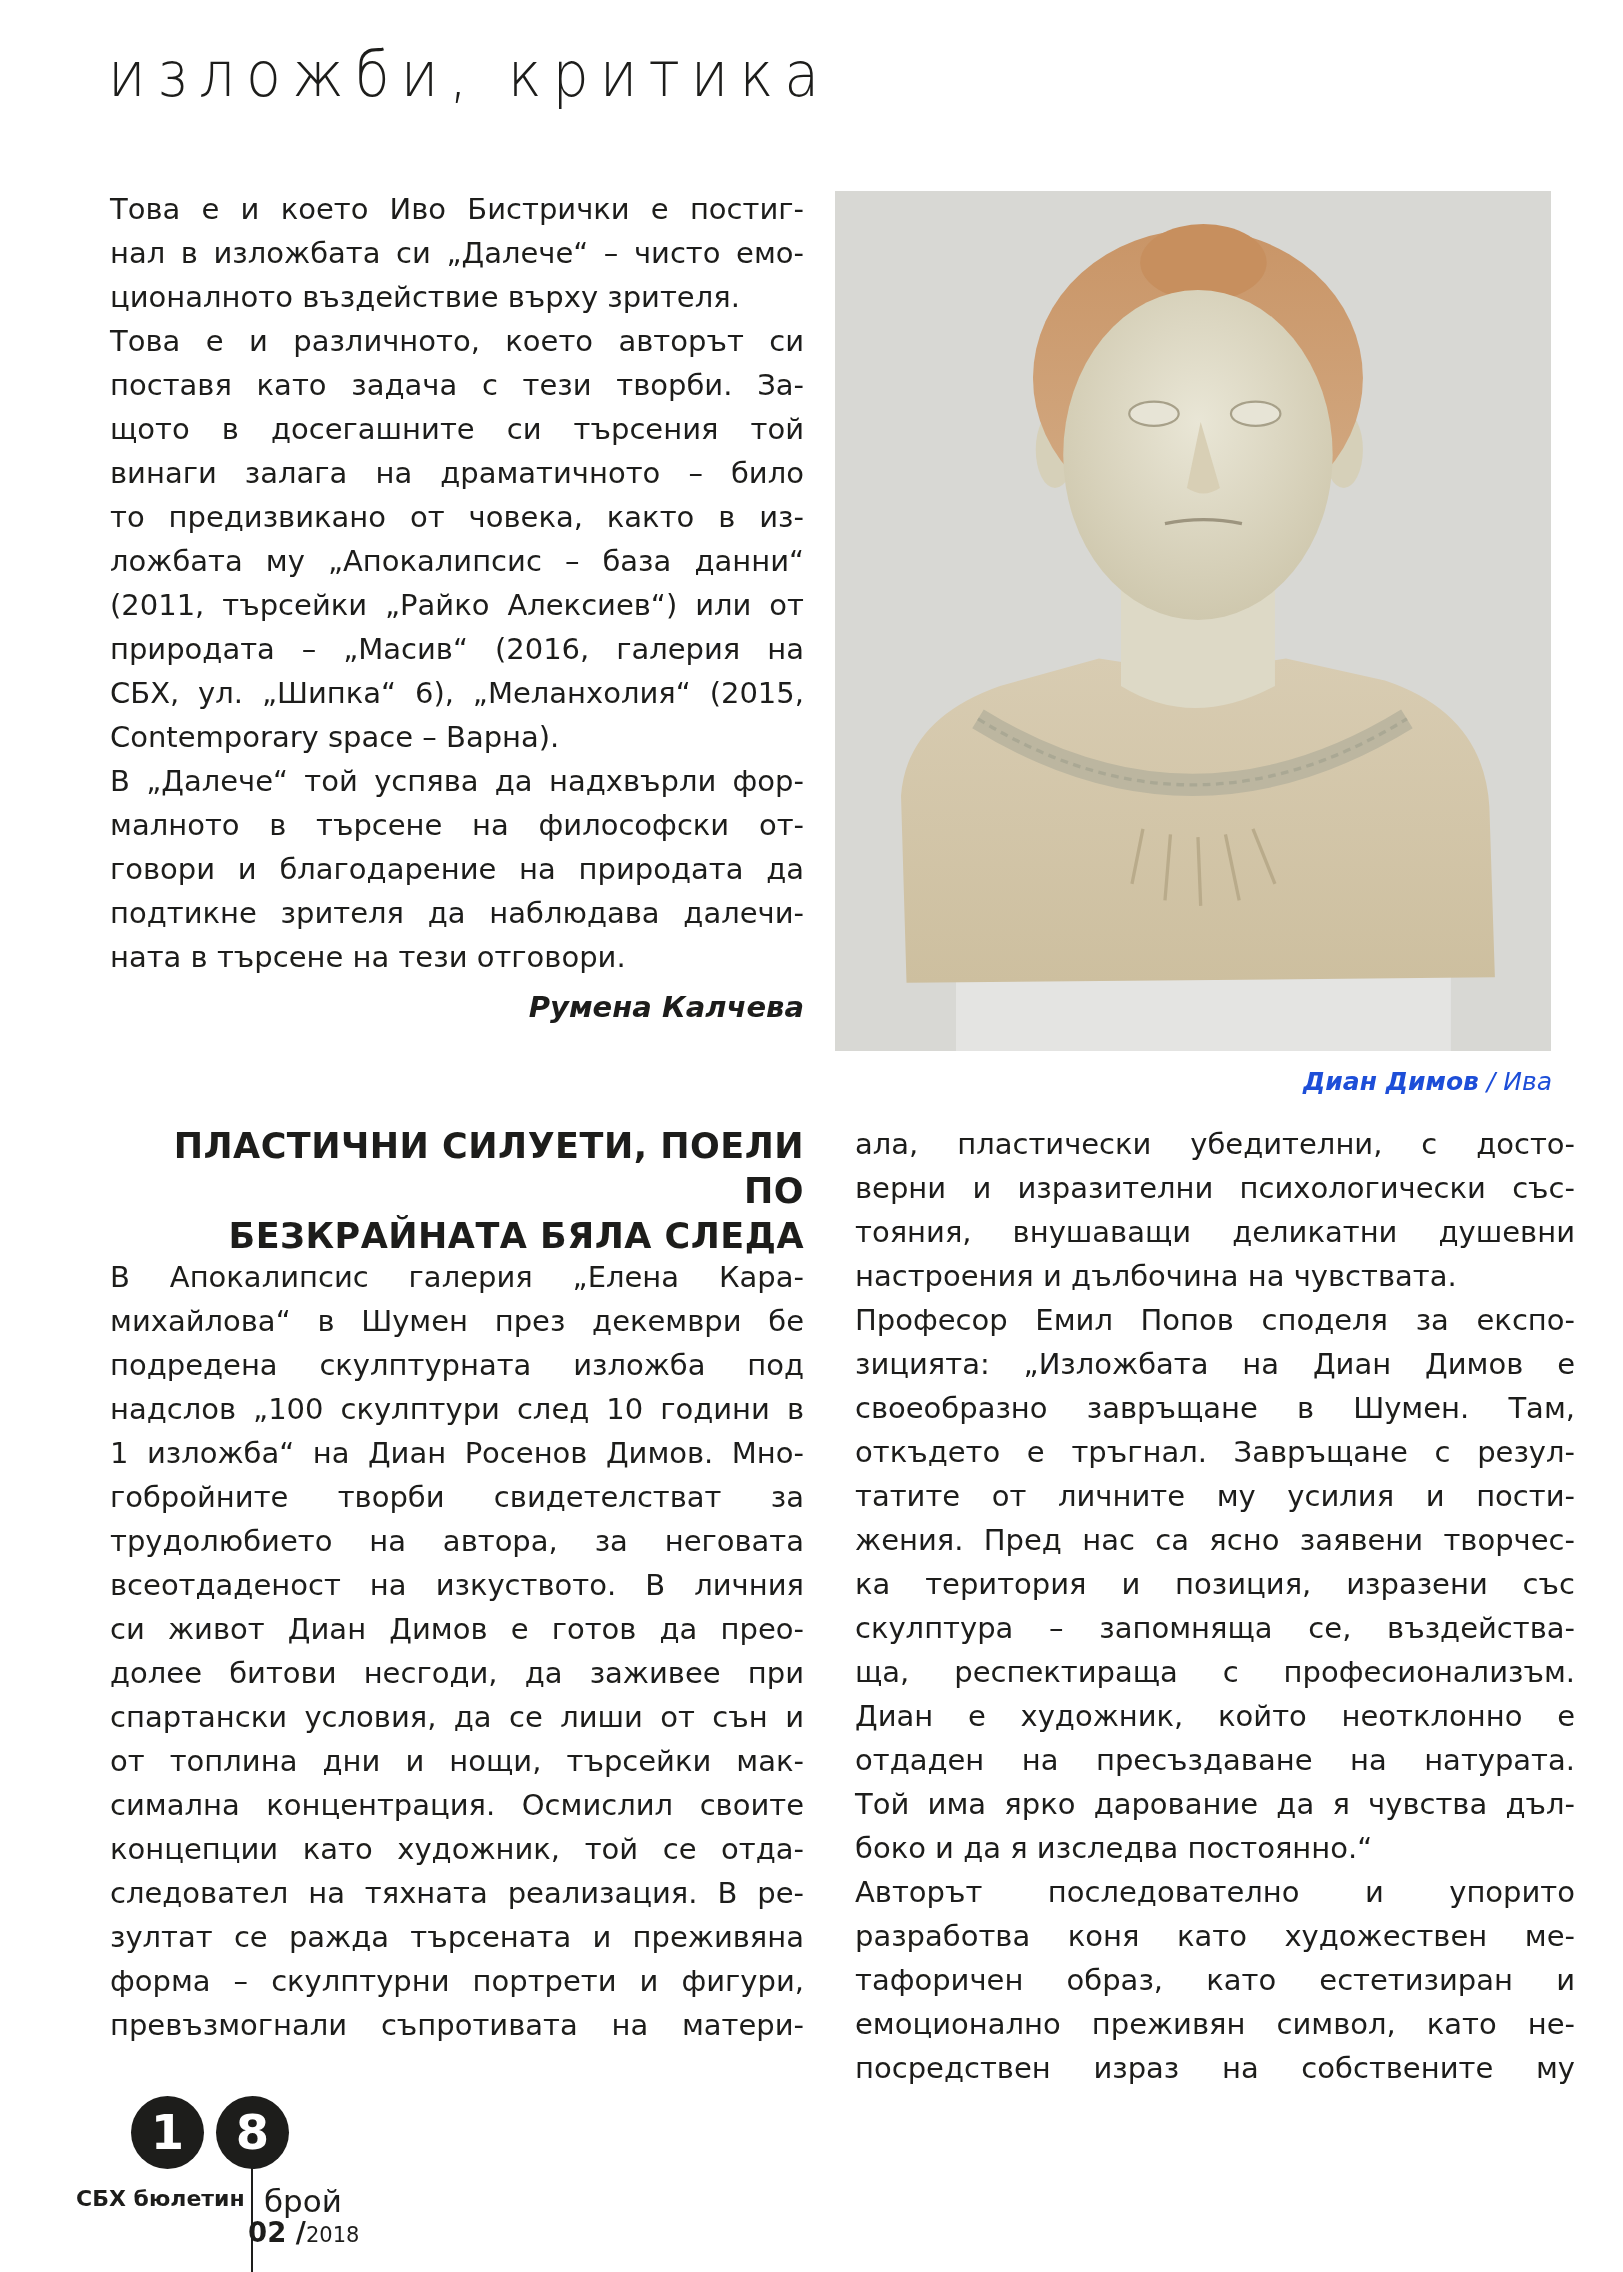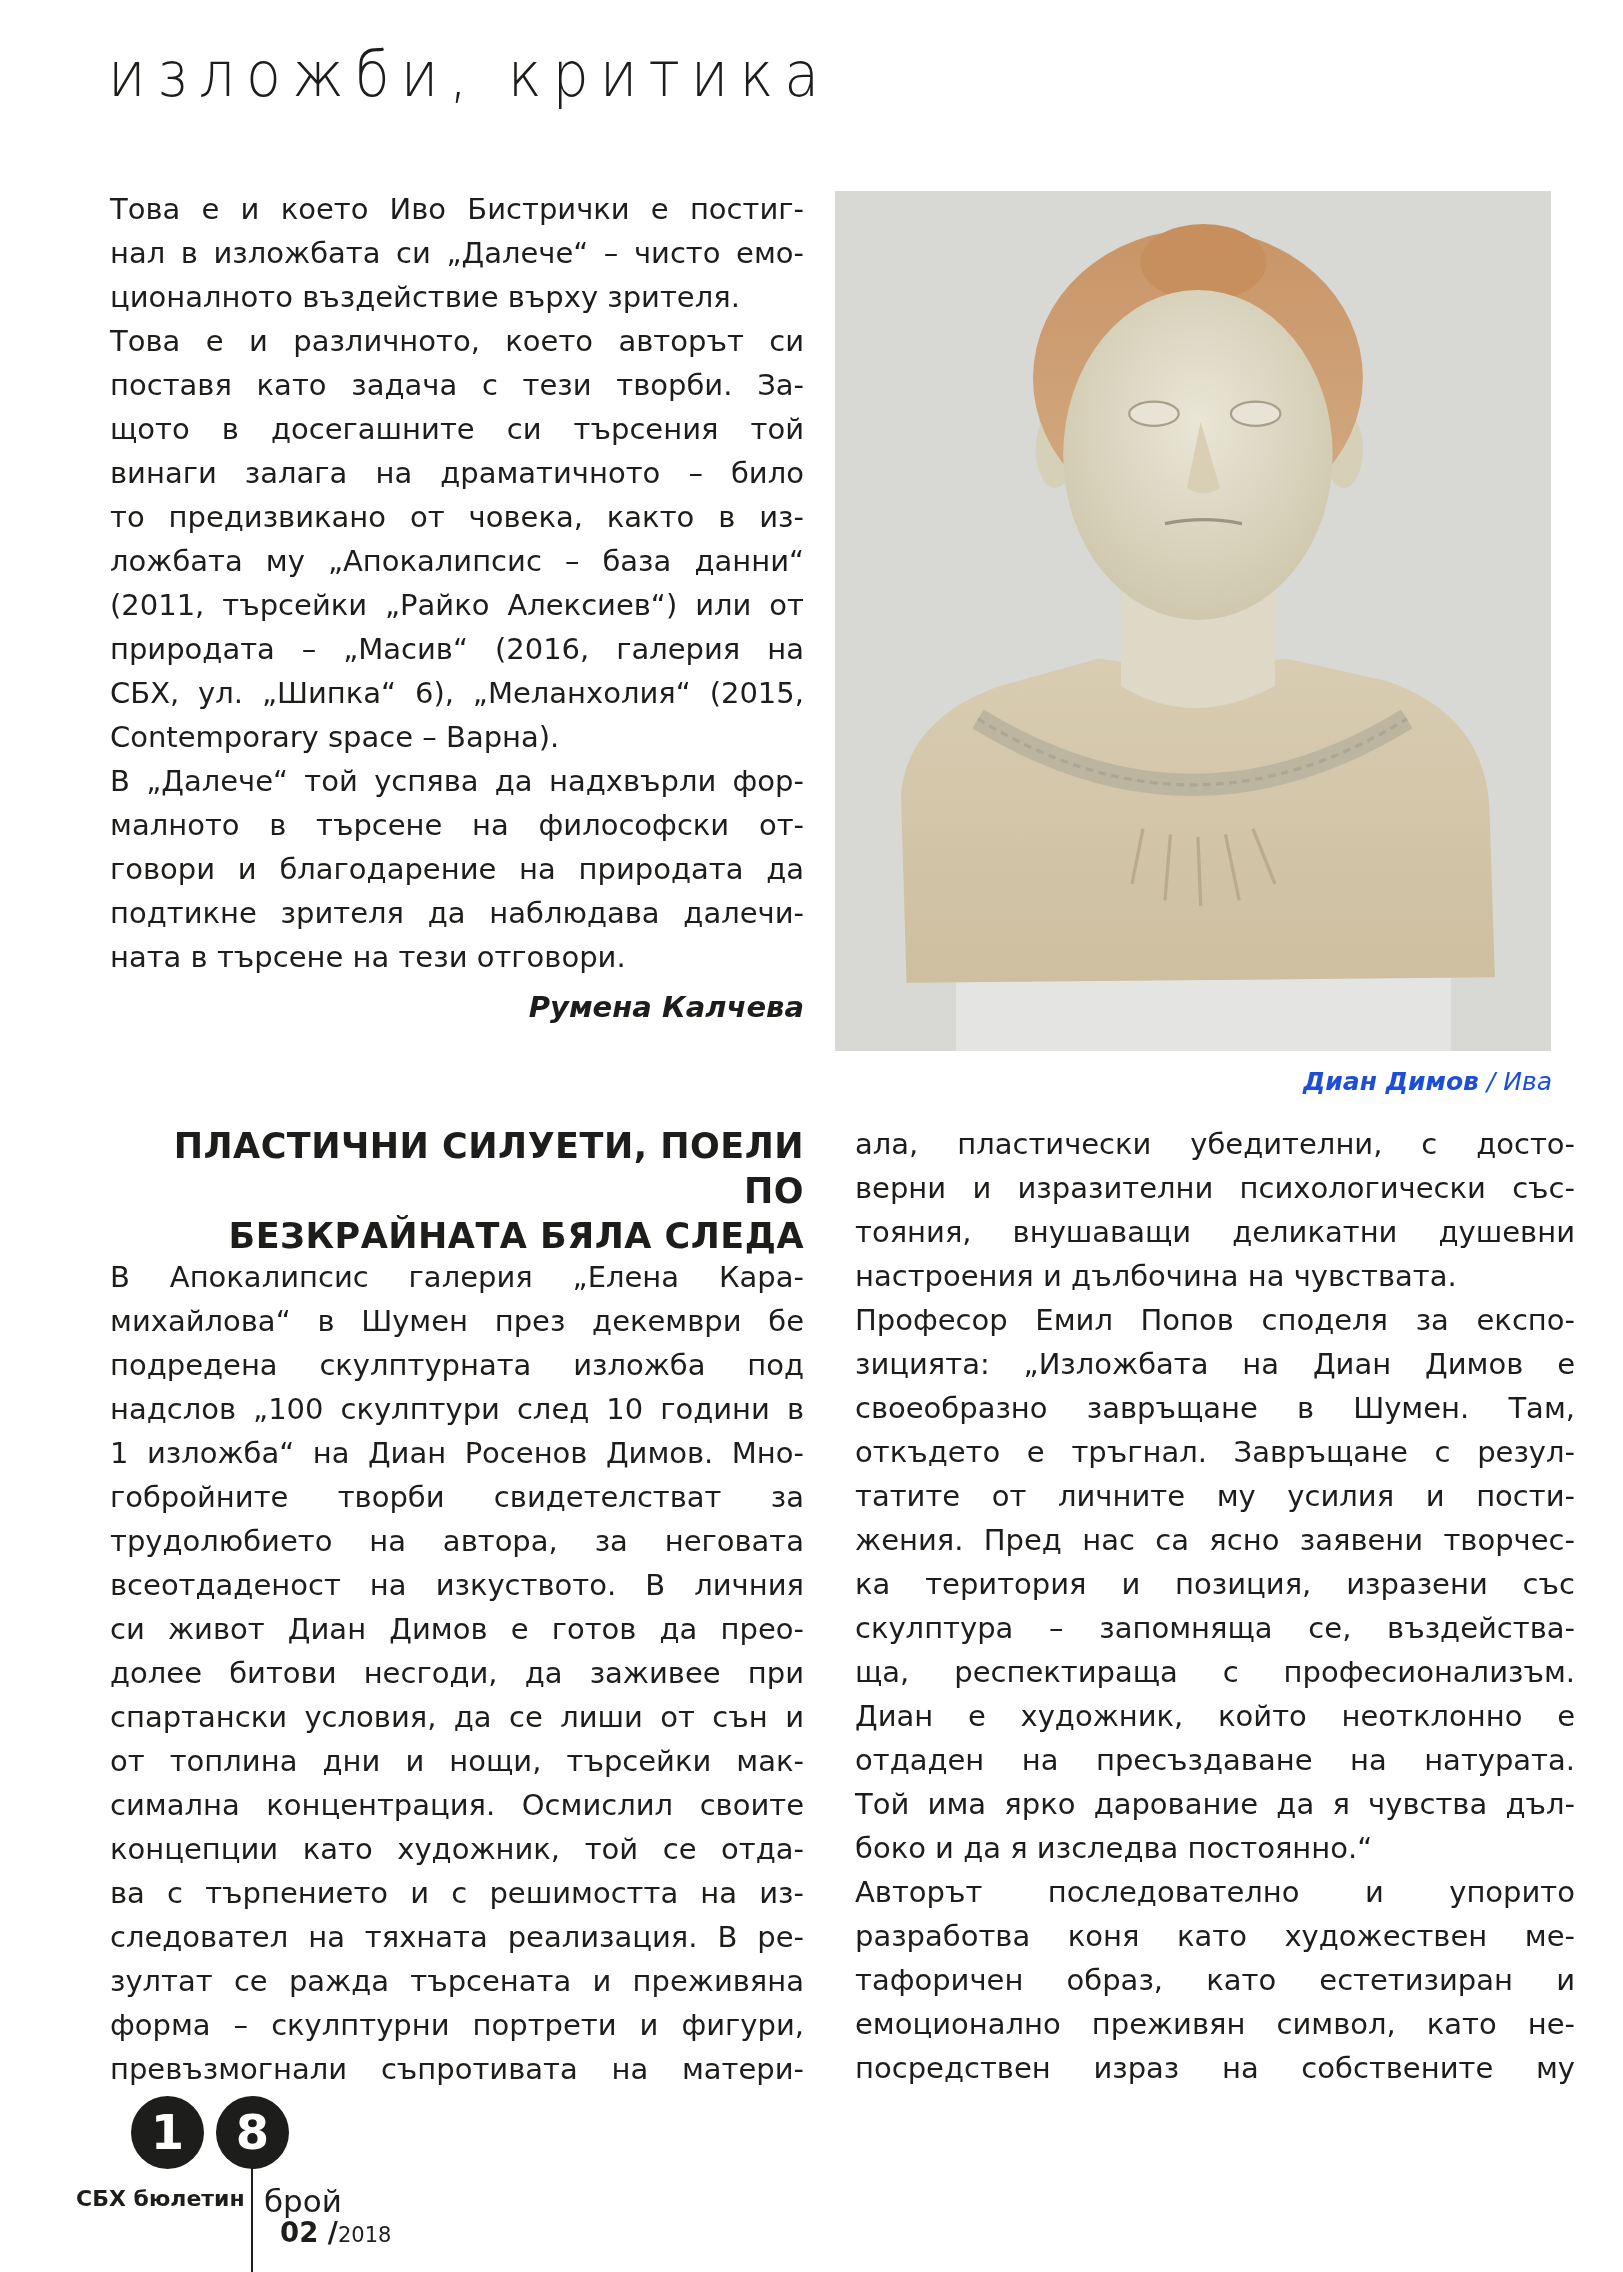--- a/index.html
+++ b/index.html
@@ -51,21 +51,21 @@
     position: absolute; width: 73px; height: 73px; border-radius: 50%;
     background: #1d1d1b; color: #ffffff; font-weight: bold;
     font-size: 48px; line-height: 73px; text-align: center;
     top: 2096px;
   }
   .footer-circle.c1 { left: 131px; }
   .footer-circle.c2 { left: 216px; }
   .footer-vline { position: absolute; left: 251px; top: 2168px; width: 1.6px; height: 105px; background: #1d1d1b; }
   .footer-brand { position: absolute; left: 76px; top: 2186px; font-size: 22px; font-weight: bold; color: #1d1d1b; white-space: nowrap; }
   .footer-issue-label { position: absolute; left: 264px; top: 2183px; font-size: 31px; color: #1d1d1b; }
-  .footer-issue { position: absolute; left: 280px; top: 2216px; font-size: 25px; color: #1d1d1b; white-space: nowrap; }
+  .footer-issue { position: absolute; left: 248px; top: 2216px; font-size: 25px; color: #1d1d1b; white-space: nowrap; }
   .footer-issue .num { font-weight: bold; font-size: 27.5px; }
   .footer-issue .year { font-size: 21px; }
 </style>
 </head>
 <body>
 
 <div class="section-title">изложби, критика</div>
 
 <div class="col col-left-top">
   <span class="line">Това е и което Иво Бистрички е постиг-</span>
@@ -159,21 +159,20 @@
   <span class="line">1 изложба“ на Диан Росенов Димов. Мно-</span>
   <span class="line">гобройните творби свидетелстват за</span>
   <span class="line">трудолюбието на автора, за неговата</span>
   <span class="line">всеотдаденост на изкуството. В личния</span>
   <span class="line">си живот Диан Димов е готов да прео-</span>
   <span class="line">долее битови несгоди, да заживее при</span>
   <span class="line">спартански условия, да се лиши от сън и</span>
   <span class="line">от топлина дни и нощи, търсейки мак-</span>
   <span class="line">симална концентрация. Осмислил своите</span>
   <span class="line">концепции като художник, той се отда-</span>
-  <span class="line">ва с търпението и с решимостта на из-</span>
   <span class="line">следовател на тяхната реализация. В ре-</span>
   <span class="line">зултат се ражда търсената и преживяна</span>
   <span class="line">форма – скулптурни портрети и фигури,</span>
   <span class="line">превъзмогнали съпротивата на матери-</span>
 </div>
 
 <div class="col col-right-bottom">
   <span class="line">ала, пластически убедителни, с досто-</span>
   <span class="line">верни и изразителни психологически със-</span>
   <span class="line">тояния, внушаващи деликатни душевни</span>

